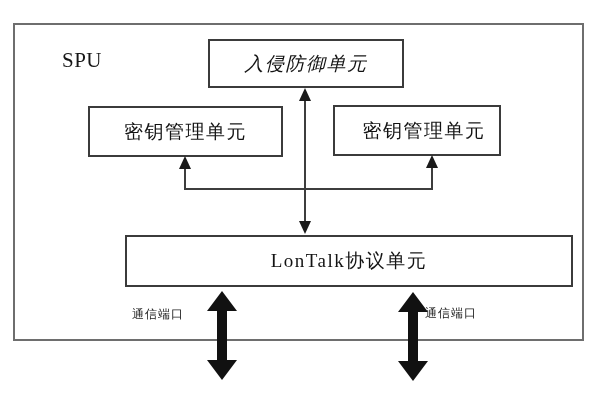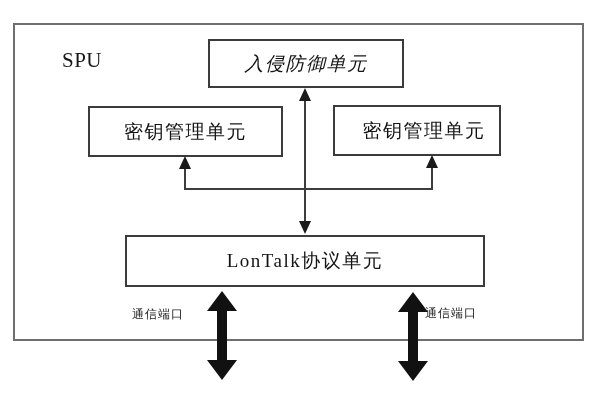--- a/index.html
+++ b/index.html
@@ -41,21 +41,21 @@
     display: flex;
     align-items: center;
     justify-content: center;
     font-size: 19px;
     letter-spacing: 1.5px;
     color: #131313;
   }
   .box-intrusion { left: 208px; top: 39px;  width: 196px; height: 49px; font-style: italic; }
   .box-update    { left: 88px;  top: 106px; width: 195px; height: 51px; }
   .box-key       { left: 333px; top: 105px; width: 168px; height: 51px; padding-left: 14px; }
-  .box-lontalk   { left: 125px; top: 235px; width: 360px; height: 52px; }
+  .box-lontalk   { left: 125px; top: 235px; width: 448px; height: 52px; }
 
   
   .line {
     position: absolute;
     background: #3d3d3d;
   }
   .v-center   { left: 304px; top: 97px;  width: 2px;   height: 127px; }
   .h-branch   { left: 184px; top: 188px; width: 249px; height: 2px;  }
   .v-stub-l   { left: 184px; top: 167px; width: 2px;   height: 22px; }
   .v-stub-r   { left: 431px; top: 166px; width: 2px;   height: 23px; }

